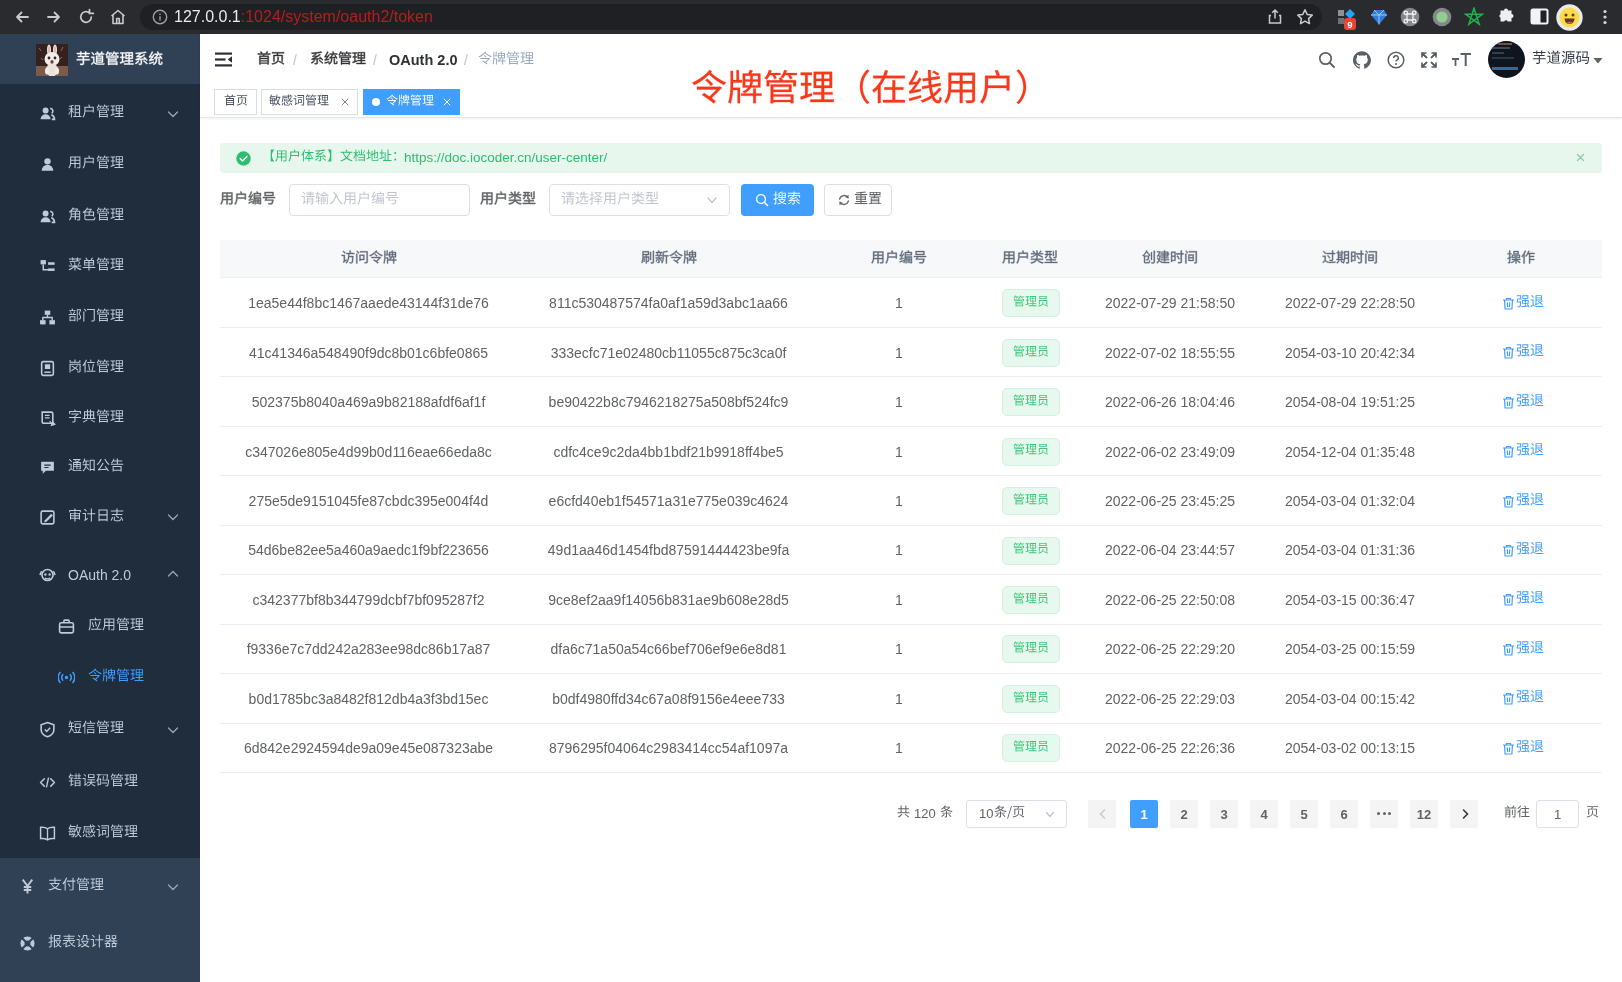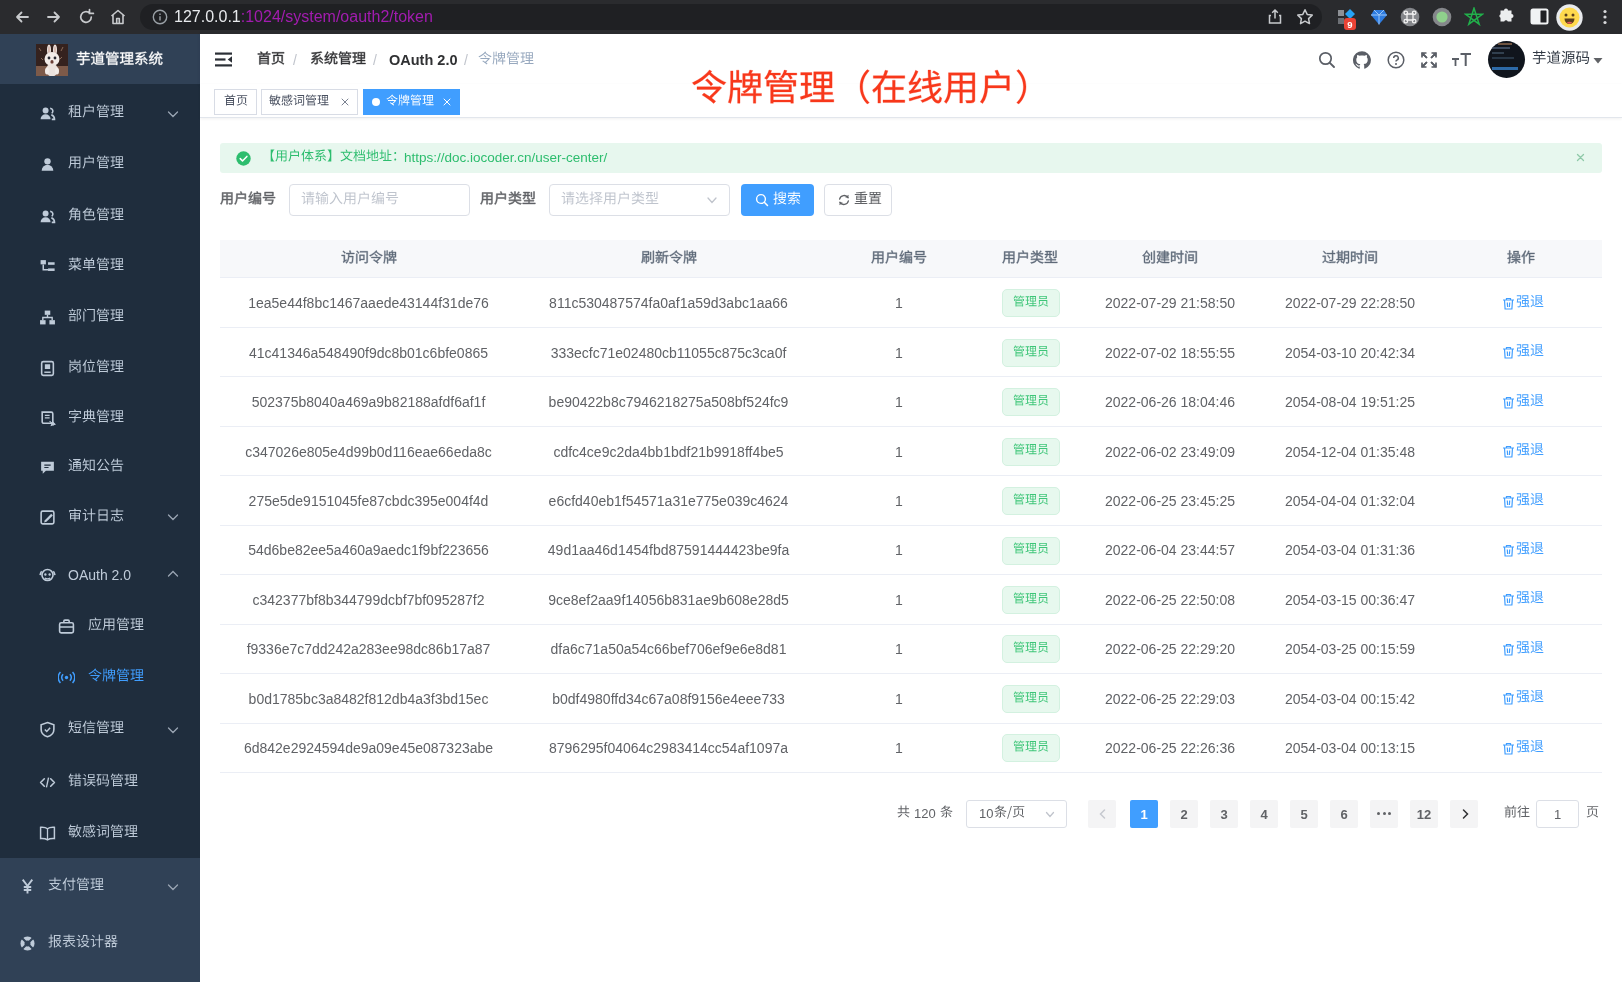--- a/index.html
+++ b/index.html
@@ -16,21 +16,21 @@
       <path d="M15.3 10 a5.3 5.3 0 1 1 -1.8 -4 M13.5 2.5 v3.9 h3.9" stroke="#c8cacd" stroke-width="1.7" fill="none" stroke-linecap="round"></path>
     </svg>
     <svg style="position:absolute;left:108px;top:7px" width="20" height="20" viewBox="0 0 20 20">
       <path d="M3.5 9 L10 3.5 L16.5 9 M5 8 V16.5 H15 V8 M8.7 16.5 V11.5 h2.6 V16.5" stroke="#c8cacd" stroke-width="1.6" fill="none" stroke-linejoin="round"></path>
     </svg>
     <div style="position:absolute;left:140px;top:4px;width:1182px;height:26px;background:#1f2023;border-radius:13px"></div>
     <svg style="position:absolute;left:152px;top:9px" width="16" height="16" viewBox="0 0 16 16">
       <circle cx="8" cy="8" r="6.7" stroke="#9aa0a6" stroke-width="1.4" fill="none"></circle>
       <path d="M8 7.2 V11.4 M8 4.6 v1.4" stroke="#9aa0a6" stroke-width="1.4"></path>
     </svg>
-    <div style="position:absolute;left:174px;top:17px;transform:translateY(-50%);font:400 16px &quot;Liberation Sans&quot;,sans-serif;color:#e8eaed;white-space:nowrap">127.0.0.1<span style="color:#a21caf">:1024/system/oauth2/token</span></div>
+    <div style="position:absolute;left:174px;top:17px;transform:translateY(-50%);font:400 16px &quot;Liberation Sans&quot;,sans-serif;color:#e8eaed;white-space:nowrap">127.0.0.1<span style="color:#b91c1c">:1024/system/oauth2/token</span></div>
     <svg style="position:absolute;left:1265px;top:7px" width="20" height="20" viewBox="0 0 20 20">
       <path d="M6 8.5 H4.5 V16 H15.5 V8.5 H14" stroke="#c8cacd" stroke-width="1.5" fill="none"></path>
       <path d="M10 11.5 V3.5 M7.2 5.8 L10 3 l2.8 2.8" stroke="#c8cacd" stroke-width="1.5" fill="none"></path>
     </svg>
     <svg style="position:absolute;left:1295px;top:7px" width="20" height="20" viewBox="0 0 20 20">
       <path d="M10 2.8 l2.2 4.6 5 .7 -3.6 3.5 .9 5 -4.5 -2.4 -4.5 2.4 .9 -5 -3.6 -3.5 5 -.7 z" stroke="#c8cacd" stroke-width="1.5" fill="none" stroke-linejoin="round"></path>
     </svg>
     <svg style="position:absolute;left:1337px;top:8px" width="22" height="22" viewBox="0 0 22 22">
       <rect x="1" y="2" width="6" height="6" fill="#8d9095"></rect>
       <rect x="1" y="10" width="6" height="6" fill="#6d7075"></rect>
@@ -460,21 +460,21 @@
     </svg>
     <div style="position:absolute;left:220px;top:524.8px;width:1382px;height:1px;background:#ebeef5"></div>
     <div style="position:absolute;left:368.5px;top:501.025px;transform:translate(-50%,-50%);font:400 14px &quot;Liberation Sans&quot;, sans-serif;color:#606266;white-space:nowrap">275e5de9151045fe87cbdc395e004f4d</div>
     <div style="position:absolute;left:668.5px;top:501.025px;transform:translate(-50%,-50%);font:400 14px &quot;Liberation Sans&quot;, sans-serif;color:#606266;white-space:nowrap">e6cfd40eb1f54571a31e775e039c4624</div>
     <div style="position:absolute;left:899px;top:501.025px;transform:translate(-50%,-50%);font:400 14px &quot;Liberation Sans&quot;, sans-serif;color:#606266;white-space:nowrap">1</div>
     <div style="position:absolute;left:1002px;top:487.0px;width:58px;height:28px;background:#e7f8ee;border:1px solid #d3f1e0;border-radius:5px"></div>
     <svg style="position:absolute;left:1013.0px;top:492.9px" width="38" height="16" viewBox="0 -10.6 38 16">
       <use href="#adm" fill="#3cc577"></use>
     </svg>
     <div style="position:absolute;left:1170px;top:501.025px;transform:translate(-50%,-50%);font:400 14px &quot;Liberation Sans&quot;, sans-serif;color:#606266;white-space:nowrap">2022-06-25 23:45:25</div>
-    <div style="position:absolute;left:1350px;top:501.025px;transform:translate(-50%,-50%);font:400 14px &quot;Liberation Sans&quot;, sans-serif;color:#606266;white-space:nowrap">2054-04-04 01:32:04</div>
+    <div style="position:absolute;left:1350px;top:501.025px;transform:translate(-50%,-50%);font:400 14px &quot;Liberation Sans&quot;, sans-serif;color:#606266;white-space:nowrap">2054-03-04 01:32:04</div>
     <svg style="position:absolute;left:1501px;top:493.525px" width="15" height="15" viewBox="0 0 15 15">
       <path d="M2 4 h11 M5.5 4 V2.5 h4 V4 M3.5 4 l.6 9 h6.8 l.6 -9 M6.3 6.5 l.3 4.5 M8.7 6.5 l-.3 4.5" stroke="#409eff" stroke-width="1.2" fill="none"></path>
     </svg>
     <svg style="position:absolute;left:1516.0px;top:491.5px" width="30" height="19" viewBox="0 -12.3 30 19">
       <use href="#qt" fill="#409eff"></use>
     </svg>
     <div style="position:absolute;left:220px;top:574.2px;width:1382px;height:1px;background:#ebeef5"></div>
     <div style="position:absolute;left:368.5px;top:550.475px;transform:translate(-50%,-50%);font:400 14px &quot;Liberation Sans&quot;, sans-serif;color:#606266;white-space:nowrap">54d6be82ee5a460a9aedc1f9bf223656</div>
     <div style="position:absolute;left:668.5px;top:550.475px;transform:translate(-50%,-50%);font:400 14px &quot;Liberation Sans&quot;, sans-serif;color:#606266;white-space:nowrap">49d1aa46d1454fbd87591444423be9fa</div>
     <div style="position:absolute;left:899px;top:550.475px;transform:translate(-50%,-50%);font:400 14px &quot;Liberation Sans&quot;, sans-serif;color:#606266;white-space:nowrap">1</div>
@@ -540,21 +540,21 @@
     </svg>
     <div style="position:absolute;left:220px;top:772.0px;width:1382px;height:1px;background:#ebeef5"></div>
     <div style="position:absolute;left:368.5px;top:748.2750000000002px;transform:translate(-50%,-50%);font:400 14px &quot;Liberation Sans&quot;, sans-serif;color:#606266;white-space:nowrap">6d842e2924594de9a09e45e087323abe</div>
     <div style="position:absolute;left:668.5px;top:748.2750000000002px;transform:translate(-50%,-50%);font:400 14px &quot;Liberation Sans&quot;, sans-serif;color:#606266;white-space:nowrap">8796295f04064c2983414cc54af1097a</div>
     <div style="position:absolute;left:899px;top:748.2750000000002px;transform:translate(-50%,-50%);font:400 14px &quot;Liberation Sans&quot;, sans-serif;color:#606266;white-space:nowrap">1</div>
     <div style="position:absolute;left:1002px;top:734.3px;width:58px;height:28px;background:#e7f8ee;border:1px solid #d3f1e0;border-radius:5px"></div>
     <svg style="position:absolute;left:1013.0px;top:740.1px" width="38" height="16" viewBox="0 -10.6 38 16">
       <use href="#adm" fill="#3cc577"></use>
     </svg>
     <div style="position:absolute;left:1170px;top:748.2750000000002px;transform:translate(-50%,-50%);font:400 14px &quot;Liberation Sans&quot;, sans-serif;color:#606266;white-space:nowrap">2022-06-25 22:26:36</div>
-    <div style="position:absolute;left:1350px;top:748.2750000000002px;transform:translate(-50%,-50%);font:400 14px &quot;Liberation Sans&quot;, sans-serif;color:#606266;white-space:nowrap">2054-03-04 00:13:15</div>
+    <div style="position:absolute;left:1350px;top:748.2750000000002px;transform:translate(-50%,-50%);font:400 14px &quot;Liberation Sans&quot;, sans-serif;color:#606266;white-space:nowrap">2054-03-02 00:13:15</div>
     <svg style="position:absolute;left:1501px;top:740.7750000000002px" width="15" height="15" viewBox="0 0 15 15">
       <path d="M2 4 h11 M5.5 4 V2.5 h4 V4 M3.5 4 l.6 9 h6.8 l.6 -9 M6.3 6.5 l.3 4.5 M8.7 6.5 l-.3 4.5" stroke="#409eff" stroke-width="1.2" fill="none"></path>
     </svg>
     <svg style="position:absolute;left:1516.0px;top:738.8px" width="30" height="19" viewBox="0 -12.3 30 19">
       <use href="#qt" fill="#409eff"></use>
     </svg>
     <svg style="position:absolute;left:897.0px;top:805.2px" width="15" height="18" viewBox="0 -11.4 15 18">
       <path fill="#606266" d="M7.6 -1.9C8.9 -1 10.5 0.3 11.2 1L12.2 0.4C11.3 -0.4 9.7 -1.6 8.5 -2.5ZM4.3 -2.4C3.5 -1.5 2.1 -0.3 0.8 0.4C1 0.5 1.4 0.8 1.6 1.1C2.9 0.3 4.4 -0.9 5.3 -2ZM1.2 -8.2V-7.2H3.6V-4.1H0.6V-3.2H12.4V-4.1H9.4V-7.2H12V-8.2H9.4V-10.8H8.4V-8.2H4.6V-10.8H3.6V-8.2ZM4.6 -4.1V-7.2H8.4V-4.1Z"></path>
     </svg>
     <div style="position:absolute;left:914px;top:813px;transform:translateY(-50%);font:400 13px &quot;Liberation Sans&quot;,sans-serif;color:#606266;white-space:nowrap;">120</div>

